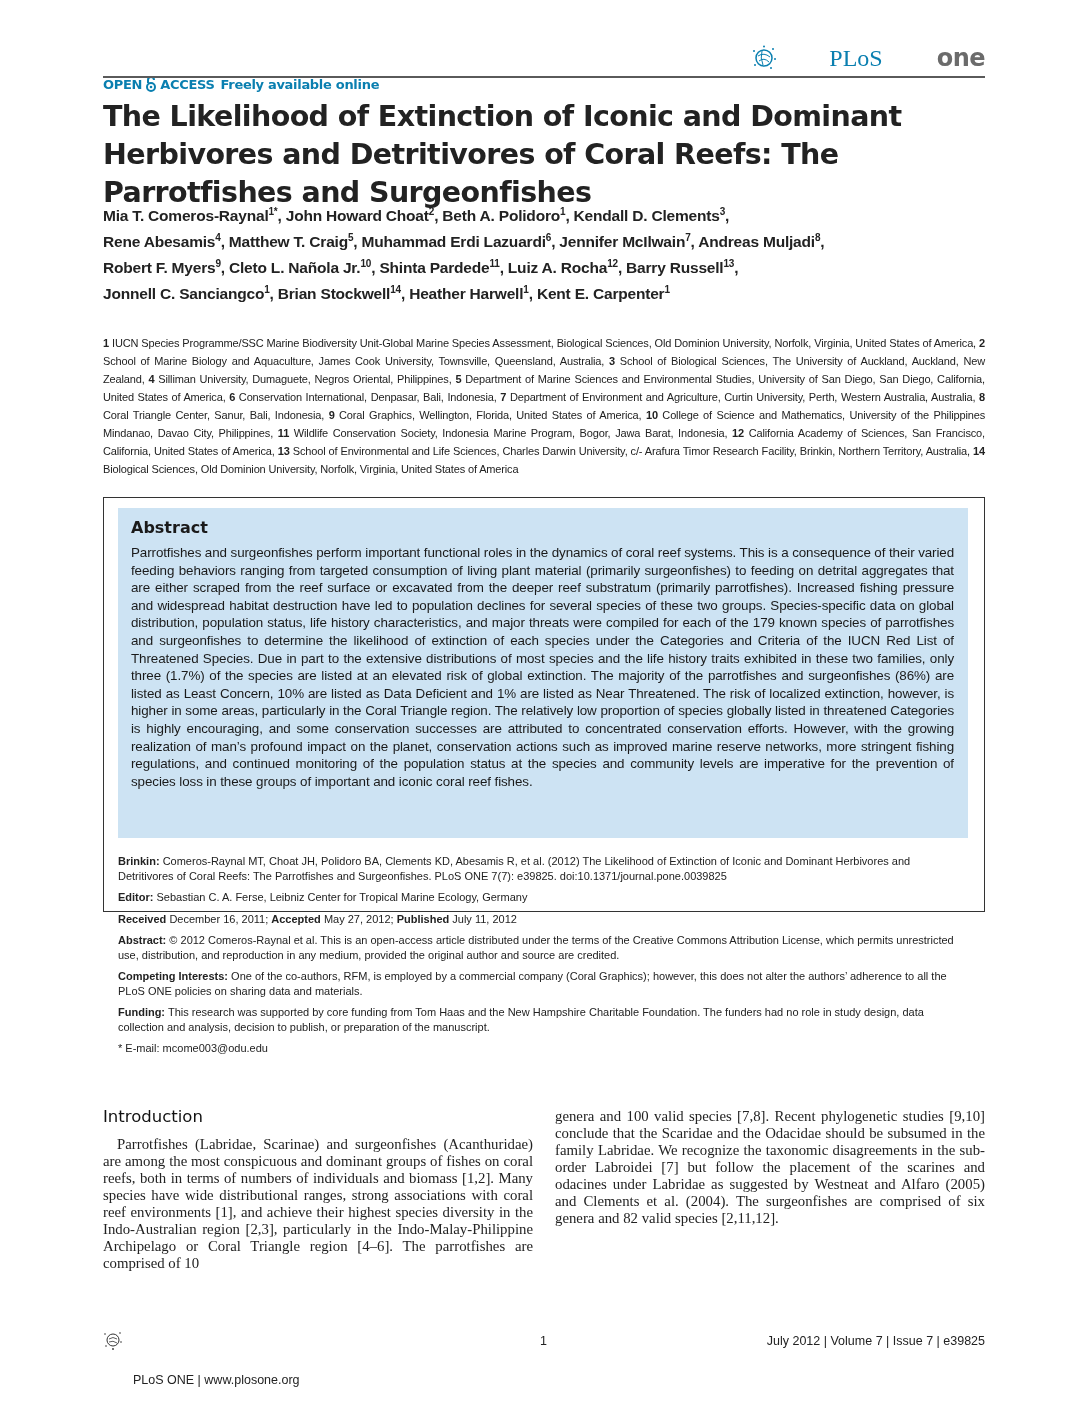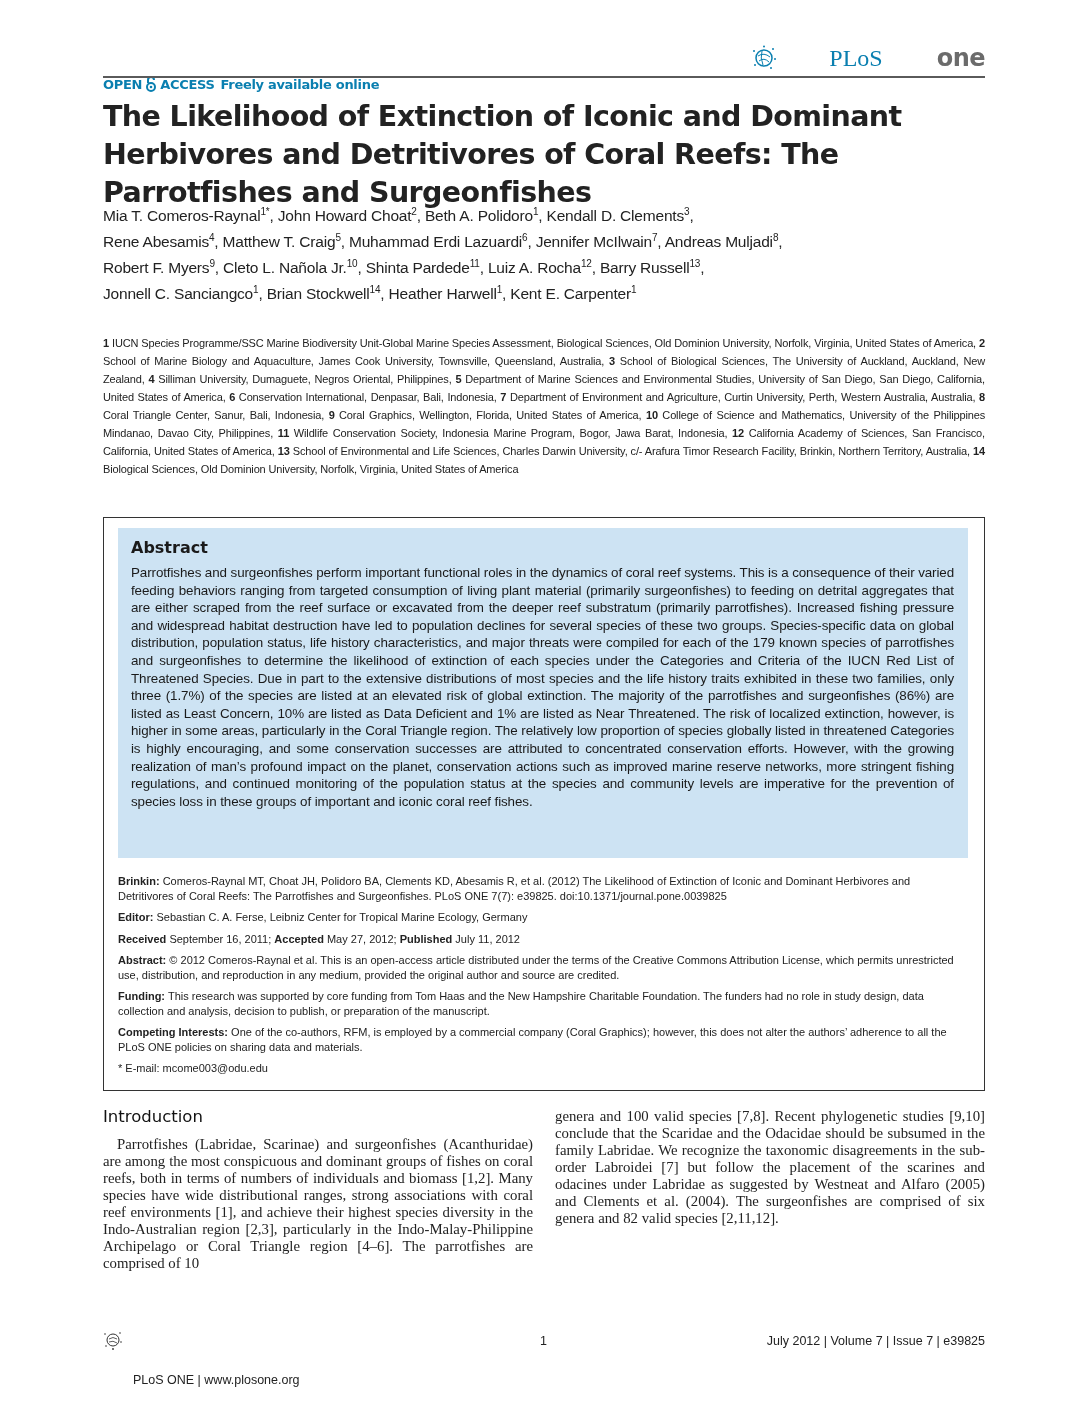--- a/index.html
+++ b/index.html
@@ -10,27 +10,27 @@
   .oa .lock { display:inline-block; width:12px; height:16px; margin:0 3px; }
   .oa .free { margin-left:6px; }
   .plos-logo { position:absolute; right:0; top:0; display:flex; align-items:center;gap:48px; }
   .plos-logo .globe { width:26px; height:26px; margin-right:4px; }
   .plos-logo .plos { font-family:"Liberation Serif", serif; font-size:24px; color:#0a7fb0; }
   .plos-logo .one { font-family:"DejaVu Sans", sans-serif; font-size:24px; font-weight:bold; color:#6b6b6b; margin-left:6px; letter-spacing:-0.5px; }
   .header-rule { position:absolute; left:103px; top:76px; width:882px; height:2px; background:#5a5a5a; }
 
   .title { position:absolute; left:103px; top:98px; width:880px; font-family:"DejaVu Sans", sans-serif; font-weight:bold; font-size:28.5px; line-height:38px; color:#222; letter-spacing:-0.6px; }
 
-  .authors { position:absolute; left:103px; top:203px; width:885px; font-family:"Liberation Sans", sans-serif; font-weight:normal; font-size:15.5px; line-height:26px; color:#222; letter-spacing:-0.2px; }
+  .authors { position:absolute; left:103px; top:203px; width:885px; font-family:"Liberation Sans", sans-serif; font-weight:bold; font-size:15.5px; line-height:26px; color:#222; letter-spacing:-0.2px; }
   .authors sup { font-size:10px; line-height:0; }
 
   .affil { position:absolute; left:103px; top:334px; width:882px; font-family:"Liberation Sans", sans-serif; font-size:11px; line-height:18px; color:#222; text-align:justify; letter-spacing:-0.15px; }
   .affil b { font-weight:bold; }
 
-  .box { position:absolute; left:103px; top:517px; width:882px; height:574px; border:1.5px solid #333; box-sizing:border-box; }
+  .box { position:absolute; left:103px; top:497px; width:882px; height:415px; border:1.5px solid #333; box-sizing:border-box; }
   .abstract { position:absolute; left:14px; top:10px; width:850px; height:330px; background:#cde3f3; box-sizing:border-box; padding:8px 14px 0 13px; }
   .abstract h2 { margin:0; font-family:"DejaVu Sans", sans-serif; font-weight:bold; font-size:16px; line-height:24px; color:#1a1a1a; }
   .abstract p { margin:4px 0 0 0; font-size:13.4px; line-height:17.6px; text-align:justify; color:#1a1a1a; letter-spacing:-0.1px; }
 
   .meta { position:absolute; left:14px; top:356px; width:842px; font-size:11px; line-height:14.5px; color:#222; }
   .meta p { margin:0 0 7px 0; text-align:left; }
   .meta b { font-weight:bold; }
 
   .intro-h { position:absolute; left:103px; top:1107px; font-family:"DejaVu Sans", sans-serif; font-weight:normal; font-size:16.5px; color:#111; }
   .col { position:absolute; top:1136px; width:430px; font-family:"Liberation Serif", serif; font-size:14.8px; line-height:17px; color:#222; text-align:justify; }
@@ -83,24 +83,24 @@
 <div class="affil" id="affil"><b>1</b><span> IUCN Species Programme/SSC Marine Biodiversity Unit-Global Marine Species Assessment, Biological Sciences, Old Dominion University, Norfolk, Virginia, United States of America, </span><b>2</b><span> School of Marine Biology and Aquaculture, James Cook University, Townsville, Queensland, Australia, </span><b>3</b><span> School of Biological Sciences, The University of Auckland, Auckland, New Zealand, </span><b>4</b><span> Silliman University, Dumaguete, Negros Oriental, Philippines, </span><b>5</b><span> Department of Marine Sciences and Environmental Studies, University of San Diego, San Diego, California, United States of America, </span><b>6</b><span> Conservation International, Denpasar, Bali, Indonesia, </span><b>7</b><span> Department of Environment and Agriculture, Curtin University, Perth, Western Australia, Australia, </span><b>8</b><span> Coral Triangle Center, Sanur, Bali, Indonesia, </span><b>9</b><span> Coral Graphics, Wellington, Florida, United States of America, </span><b>10</b><span> College of Science and Mathematics, University of the Philippines Mindanao, Davao City, Philippines, </span><b>11</b><span> Wildlife Conservation Society, Indonesia Marine Program, Bogor, Jawa Barat, Indonesia, </span><b>12</b><span> California Academy of Sciences, San Francisco, California, United States of America, </span><b>13</b><span> School of Environmental and Life Sciences, Charles Darwin University, c/- Arafura Timor Research Facility, Brinkin, Northern Territory, Australia, </span><b>14</b><span> Biological Sciences, Old Dominion University, Norfolk, Virginia, United States of America </span></div>
 
 <div class="box">
   <div class="abstract">
     <h2>Abstract</h2>
     <p>Parrotfishes and surgeonfishes perform important functional roles in the dynamics of coral reef systems. This is a consequence of their varied feeding behaviors ranging from targeted consumption of living plant material (primarily surgeonfishes) to feeding on detrital aggregates that are either scraped from the reef surface or excavated from the deeper reef substratum (primarily parrotfishes). Increased fishing pressure and widespread habitat destruction have led to population declines for several species of these two groups. Species-specific data on global distribution, population status, life history characteristics, and major threats were compiled for each of the 179 known species of parrotfishes and surgeonfishes to determine the likelihood of extinction of each species under the Categories and Criteria of the IUCN Red List of Threatened Species. Due in part to the extensive distributions of most species and the life history traits exhibited in these two families, only three (1.7%) of the species are listed at an elevated risk of global extinction. The majority of the parrotfishes and surgeonfishes (86%) are listed as Least Concern, 10% are listed as Data Deficient and 1% are listed as Near Threatened. The risk of localized extinction, however, is higher in some areas, particularly in the Coral Triangle region. The relatively low proportion of species globally listed in threatened Categories is highly encouraging, and some conservation successes are attributed to concentrated conservation efforts. However, with the growing realization of man’s profound impact on the planet, conservation actions such as improved marine reserve networks, more stringent fishing regulations, and continued monitoring of the population status at the species and community levels are imperative for the prevention of species loss in these groups of important and iconic coral reef fishes.</p>
   </div>
   <div class="meta">
     <p><b>Brinkin:</b> <span>Comeros-Raynal MT, Choat JH, Polidoro BA, Clements KD, Abesamis R, et al. (2012) The Likelihood of Extinction of Iconic and Dominant Herbivores and Detritivores of Coral Reefs: The Parrotfishes and Surgeonfishes. PLoS ONE 7(7): e39825. doi:10.1371/journal.pone.0039825</span></p>
     <p><b>Editor:</b> <span>Sebastian C. A. Ferse, Leibniz Center for Tropical Marine Ecology, Germany</span></p>
-    <p><b>Received</b> <span>September 16, 2011;</span> <b>Accepted</b> <span>May 27, 2012;</span> <b>Published</b> <span>July 11, 2012</span></p>
+    <p><b>Received</b> <span>December 16, 2011;</span> <b>Accepted</b> <span>May 27, 2012;</span> <b>Published</b> <span>July 11, 2012</span></p>
     <p><b>Abstract:</b> <span>© 2012 Comeros-Raynal et al. This is an open-access article distributed under the terms of the Creative Commons Attribution License, which permits unrestricted use, distribution, and reproduction in any medium, provided the original author and source are credited.</span></p>
+    <p><b>Competing Interests:</b> <span>One of the co-authors, RFM, is employed by a commercial company (Coral Graphics); however, this does not alter the authors’ adherence to all the PLoS ONE policies on sharing data and materials.</span></p>
     <p><b>Funding:</b> <span>This research was supported by core funding from Tom Haas and the New Hampshire Charitable Foundation. The funders had no role in study design, data collection and analysis, decision to publish, or preparation of the manuscript.</span></p>
-    <p><b>Competing Interests:</b> <span>One of the co-authors, RFM, is employed by a commercial company (Coral Graphics); however, this does not alter the authors’ adherence to all the PLoS ONE policies on sharing data and materials.</span></p>
     <p>* E-mail: mcome003@odu.edu</p>
   </div>
 </div>
 
 <div class="intro-h">Introduction</div>
 <div class="col col-left">
   <p>Parrotfishes (Labridae, Scarinae) and surgeonfishes (Acanthuridae) are among the most conspicuous and dominant groups of fishes on coral reefs, both in terms of numbers of individuals and biomass [1,2]. Many species have wide distributional ranges, strong associations with coral reef environments [1], and achieve their highest species diversity in the Indo-Australian region [2,3], particularly in the Indo-Malay-Philippine Archipelago or Coral Triangle region [4–6]. The parrotfishes are comprised of 10</p>
 </div>
 <div class="col col-right">
   <p class="noindent">genera and 100 valid species [7,8]. Recent phylogenetic studies [9,10] conclude that the Scaridae and the Odacidae should be subsumed in the family Labridae. We recognize the taxonomic disagreements in the sub-order Labroidei [7] but follow the placement of the scarines and odacines under Labridae as suggested by Westneat and Alfaro (2005) and Clements et al. (2004). The surgeonfishes are comprised of six genera and 82 valid species [2,11,12].</p>

